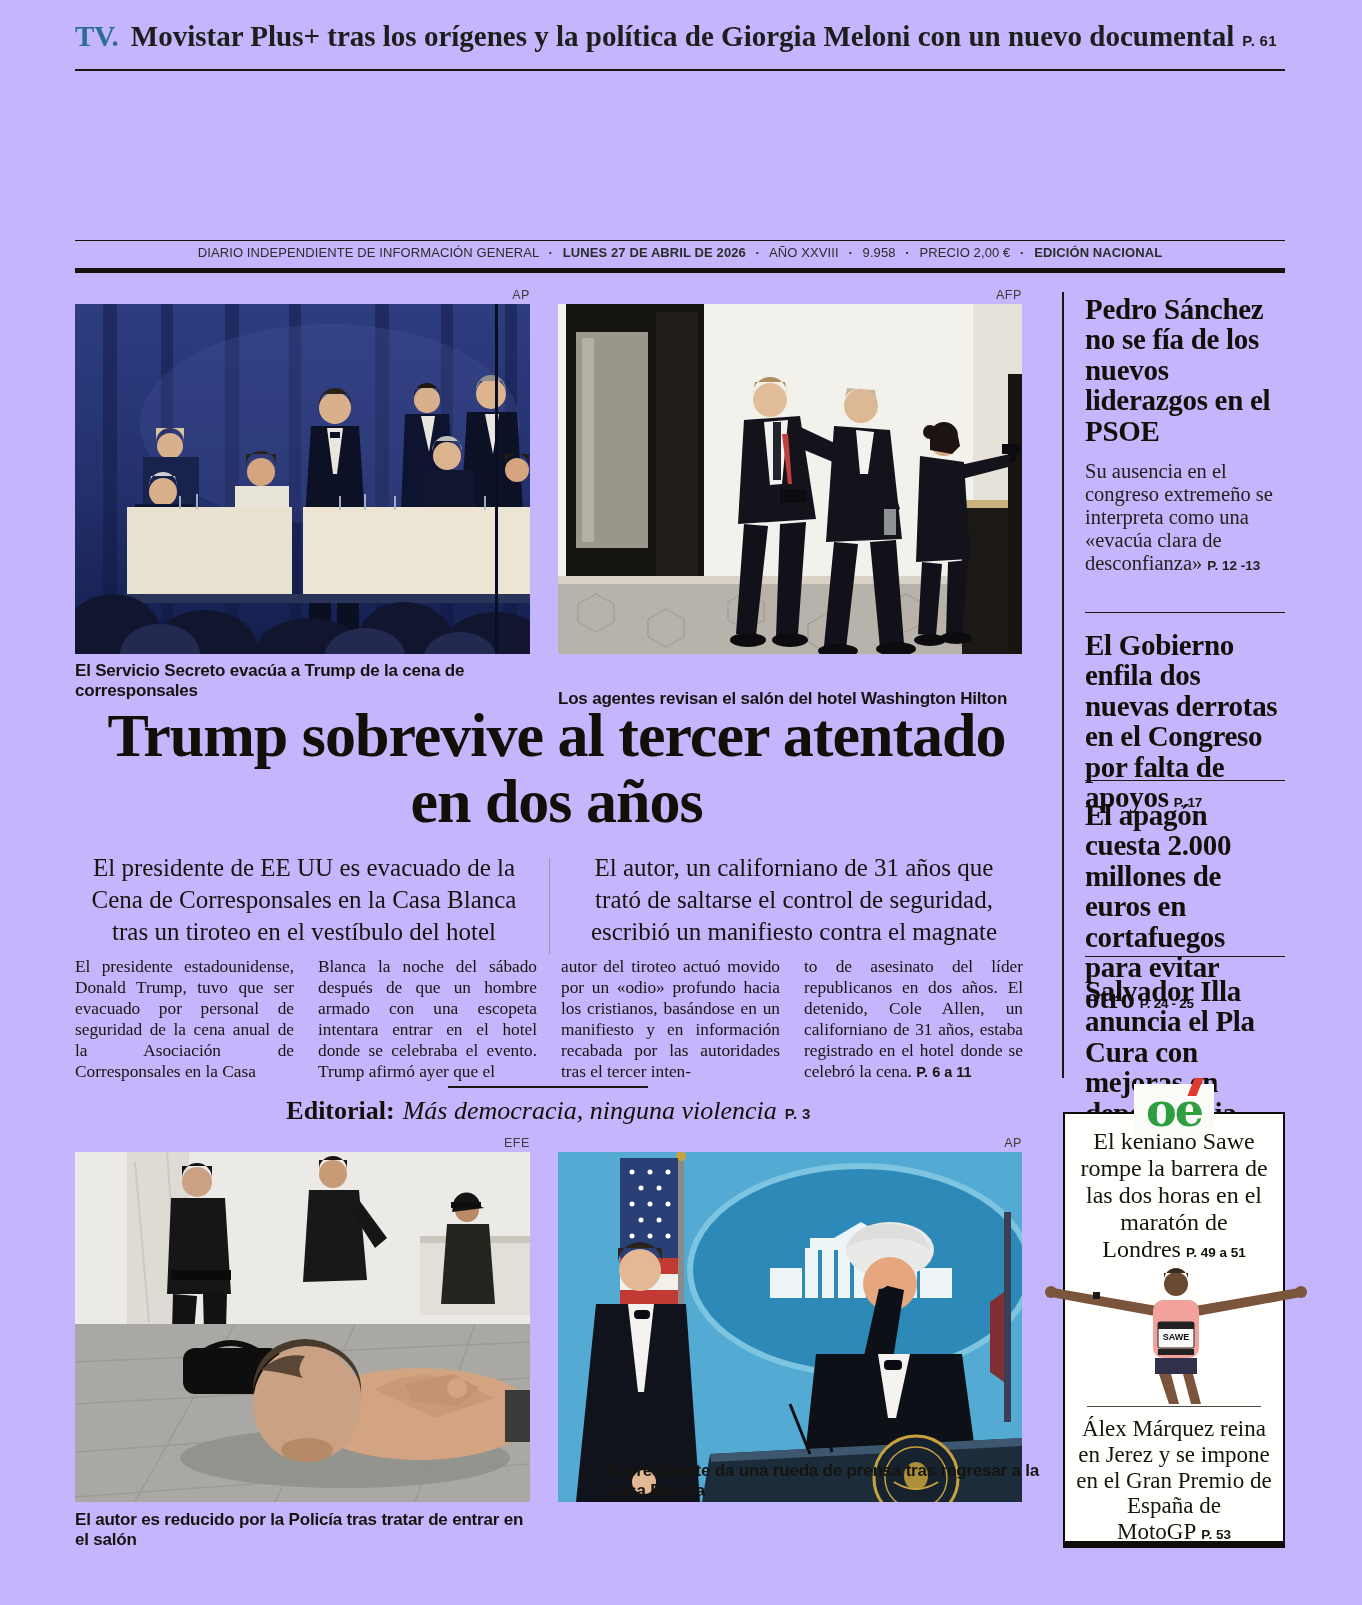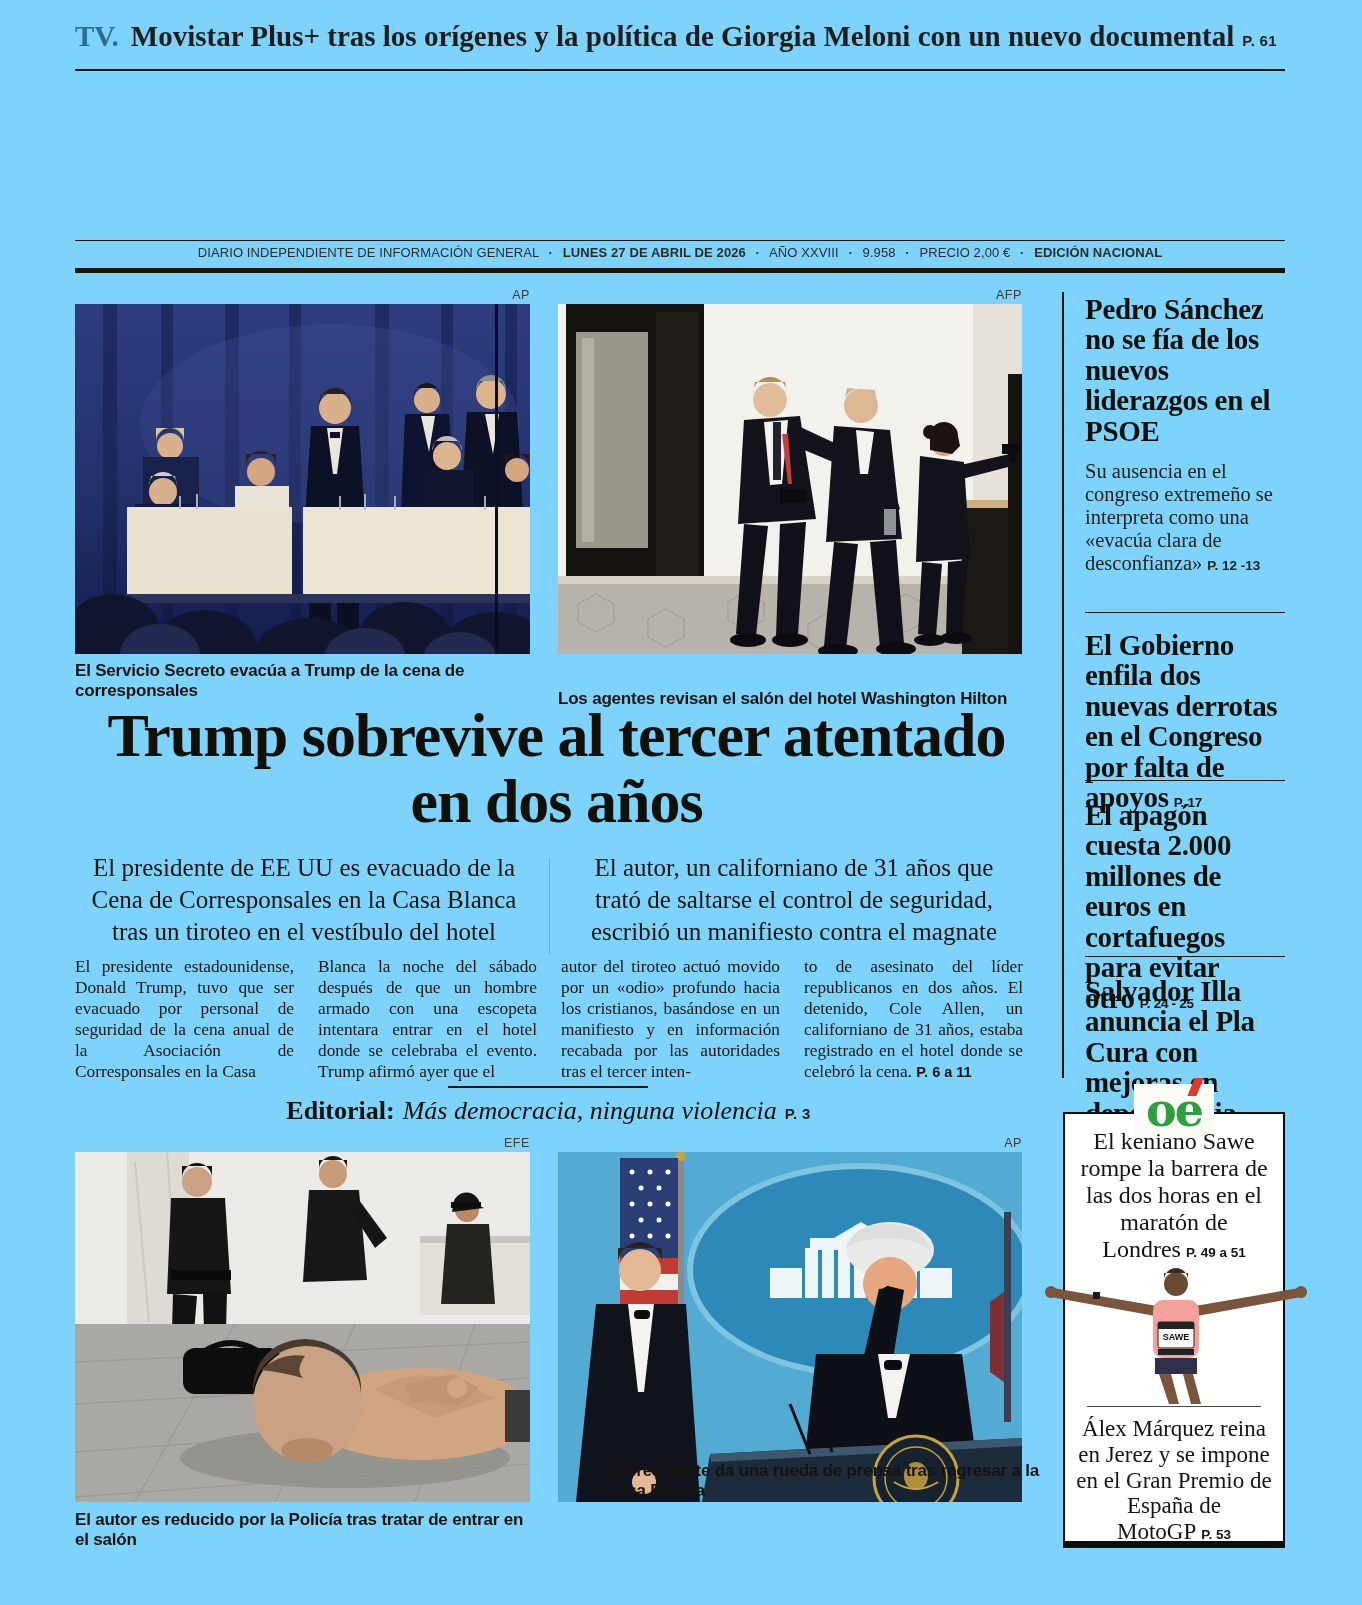--- a/index.html
+++ b/index.html
@@ -1,16 +1,16 @@
 <!DOCTYPE html>
 <html><head>
 <meta charset="utf-8">
 <style>
   html,body{margin:0;padding:0;background:#e8e8e6;}
-  .page{position:relative;width:1362px;height:1605px;background:#7dd3fc;margin:0 auto;overflow:hidden;
+  .page{position:relative;width:1362px;height:1605px;background:#c4b5fd;margin:0 auto;overflow:hidden;
         font-family:"Liberation Serif","DejaVu Serif",serif;color:#15140f;}
   .abs{position:absolute;}
 
   
   .topbar{left:75px;top:16px;width:1210px;font-weight:bold;font-size:29px;line-height:40px;
           font-family:"Liberation Serif",serif;color:#1d1d1b;white-space:nowrap;}
   .kicker{color:#2b6e91;margin-right:12px;}
   .pref{font-family:"Liberation Sans",sans-serif;font-weight:bold;font-size:15px;letter-spacing:.3px;
         color:#1d1d1b;margin-left:8px;}
 

